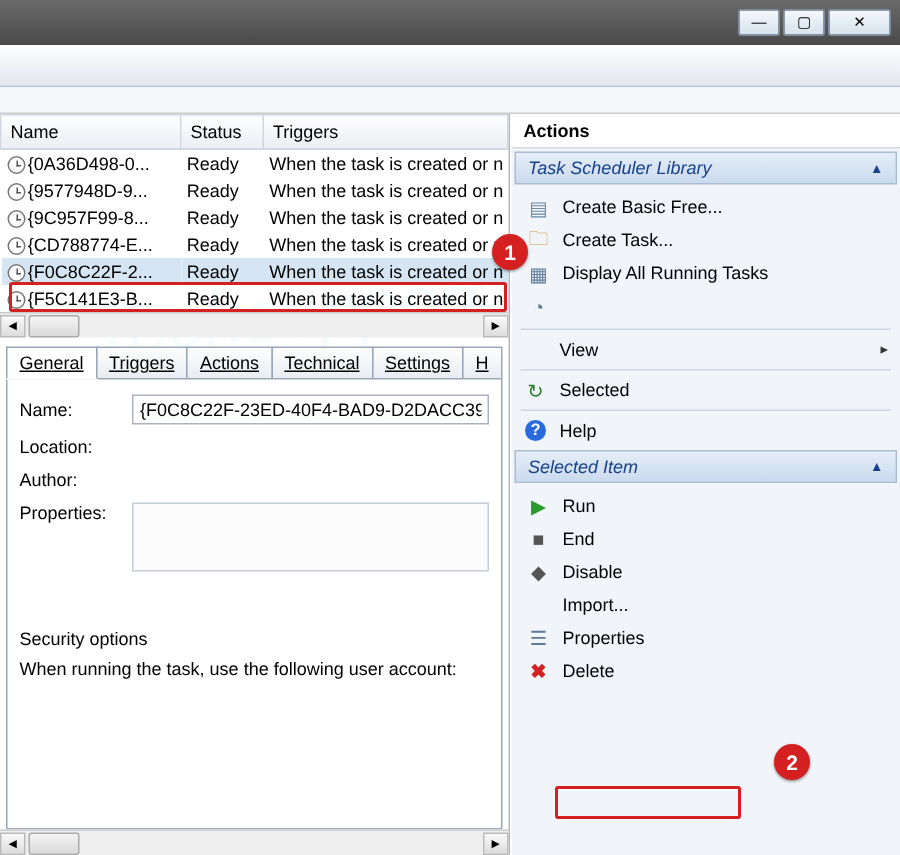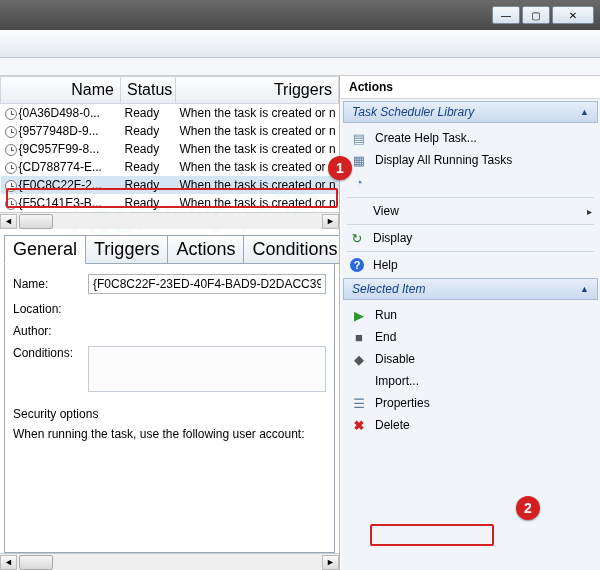--- a/index.html
+++ b/index.html
@@ -80,24 +80,24 @@
     background: rgba(255,255,255,0.5);
   }
   .tasktable {
     border-collapse: collapse;
     width: 100%;
     table-layout: fixed;
   }
   .tasktable th {
     background: linear-gradient(#fdfdfd,#ebeef3);
     border: 1px solid #cfd6df;
-    text-align: right;
+    text-align: left;
     padding: 4px 6px;
     font-weight: normal;
-    font-size: 16px;
+    font-size: 12px;
     white-space: nowrap;
     overflow: hidden;
   }
   .tasktable td {
     padding: 2px 4px;
     white-space: nowrap;
     overflow: hidden;
     text-overflow: clip;
     font-size: 12px;
     vertical-align: middle;
@@ -132,42 +132,43 @@
     flex:1;
     padding: 6px 4px 0 4px;
     overflow:hidden;
     display:flex; flex-direction:column;
   }
   .tabs { display:flex; }
   .tab {
     padding: 3px 8px;
     border: 1px solid #9aa7b7;
     background: linear-gradient(#fdfdfd,#e8edf3);
-    font-size: 18px;
+    font-size: 12px;
     margin-right:-1px;
+    text-decoration:underline;
   }
   .tab.active {
     background:#fff;
     border-bottom:1px solid #fff;
     position:relative; z-index:2;
   }
   .tabbody {
     border:1px solid #9aa7b7;
     margin-top:-1px;
     padding:10px 8px 4px 8px;
     background:#fff;
     flex:1;
   }
   .formrow { display:flex; margin-bottom:8px; align-items:center;}
   .formrow label { width:75px; }
   .formrow input[type=text]{
     flex:1; border:1px solid #aab3bf; padding:2px 4px; font-size:12px; height:20px;
   }
   .desc-box { border:1px solid #c5cdd8; height:46px; flex:1; background:#fcfcfc;}
-  .sec-header { margin-top:15px; margin-bottom:6px;}
+  .sec-header { margin-top:38px; margin-bottom:6px;}
   
   .right {
     flex:1;
     background:#f1f5fa;
     border-left:1px solid #fff;
     display:flex; flex-direction:column;
     overflow:hidden;
   }
   .actions-title{
     background:#fff;
@@ -296,37 +297,37 @@
       <div class="thumb"></div>
       <div class="track"></div>
       <div class="arrow">►</div>
     </div>
 
     <div class="detail">
       <div class="tabs">
         <div class="tab active">General</div>
         <div class="tab">Triggers</div>
         <div class="tab">Actions</div>
-        <div class="tab">Conditions</div>
+        <div class="tab">Technical</div>
         <div class="tab">Settings</div>
         <div class="tab">H</div>
       </div>
       <div class="tabbody">
         <div class="formrow">
           <label>Name:</label>
           <input type="text" value="{F0C8C22F-23ED-40F4-BAD9-D2DACC399E" style="">
         </div>
         <div class="formrow">
           <label>Location:</label>
         </div>
         <div class="formrow">
           <label>Author:</label>
         </div>
         <div class="formrow" style="align-items:flex-start">
-          <label>Conditions:</label>
+          <label>Properties:</label>
           <div class="desc-box"></div>
         </div>
         <div class="sec-header">Security options</div>
         <div>When running the task, use the following user account:</div>
       </div>
     </div>
     <div class="hscroll">
       <div class="arrow">◄</div>
       <div class="thumb"></div>
       <div class="track"></div>
@@ -337,39 +338,43 @@
   <div class="right">
     <div class="actions-title">Actions</div>
 
     <div class="group-header">
       <span>Task Scheduler Library</span>
       <span class="collapse">▲</span>
     </div>
     <div class="action-list" id="group1-list">
         <div class="action-item">
           <span class="ricon i-doc"></span>
-          <span>Create Help Task...</span>
+          <span>Create Basic Free...</span>
+        </div>
+        <div class="action-item">
+          <span class="ricon i-folder"></span>
+          <span>Create Task...</span>
         </div>
         <div class="action-item">
           <span class="ricon i-tasks"></span>
           <span>Display All Running Tasks</span>
         </div>
         <div class="action-item">
           <span class="ricon i-history"></span>
         </div>
       </div>
     <div class="sep"></div>
     <div class="action-item chev">
       <span class="ricon i-view"></span>
       <span>View</span>
     </div>
     <div class="sep"></div>
     <div class="action-item">
       <span class="ricon i-refresh"></span>
-      <span>Display</span>
+      <span>Selected</span>
     </div>
     <div class="sep"></div>
     <div class="action-item">
       <span class="ricon i-help"></span>
       <span>Help</span>
     </div>
 
     <div class="group-header">
       <span>Selected Item</span>
       <span class="collapse">▲</span>

